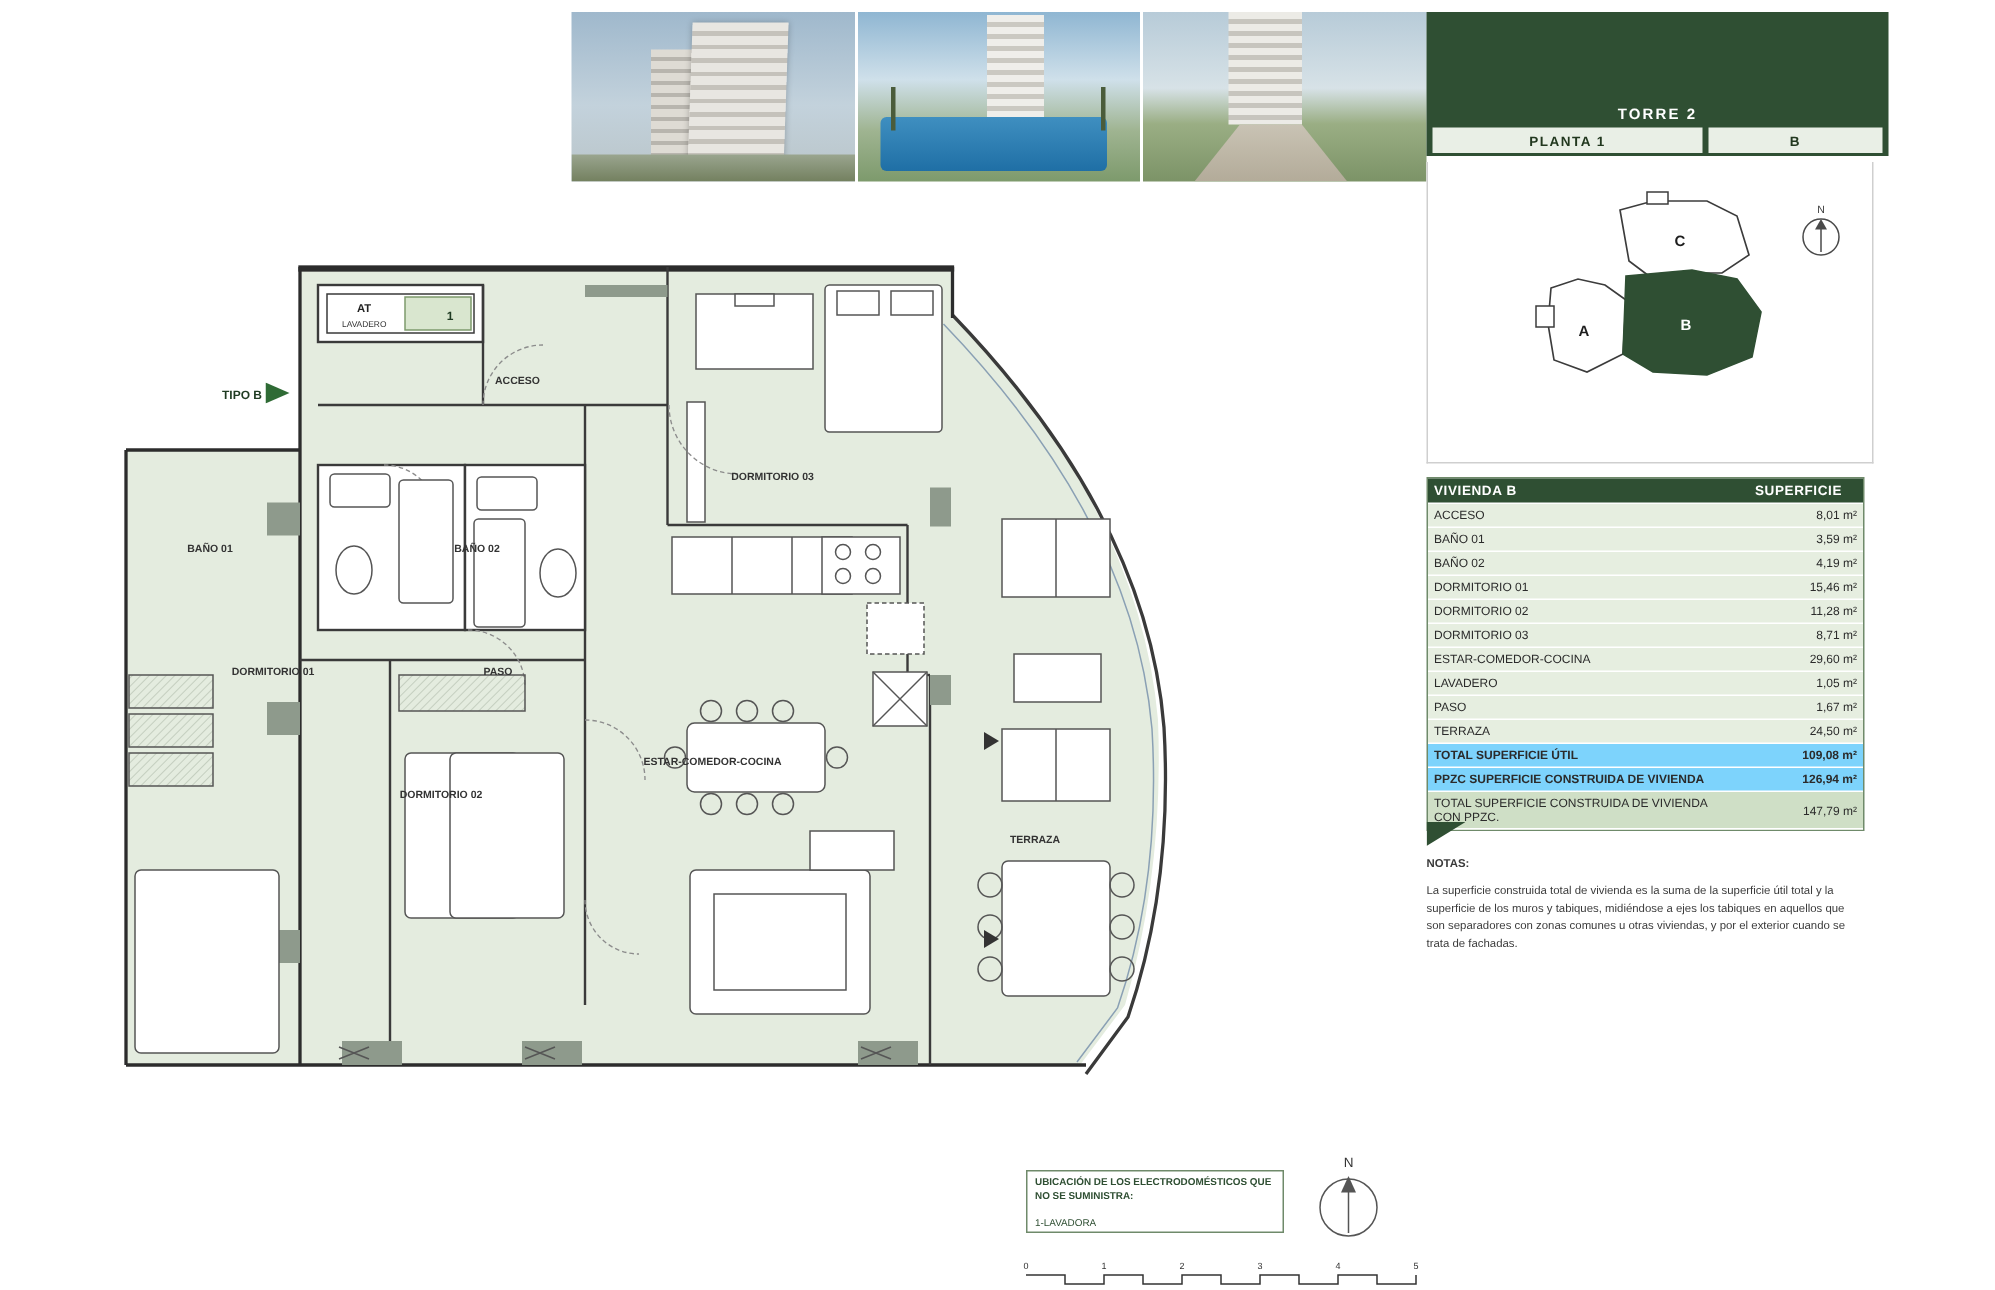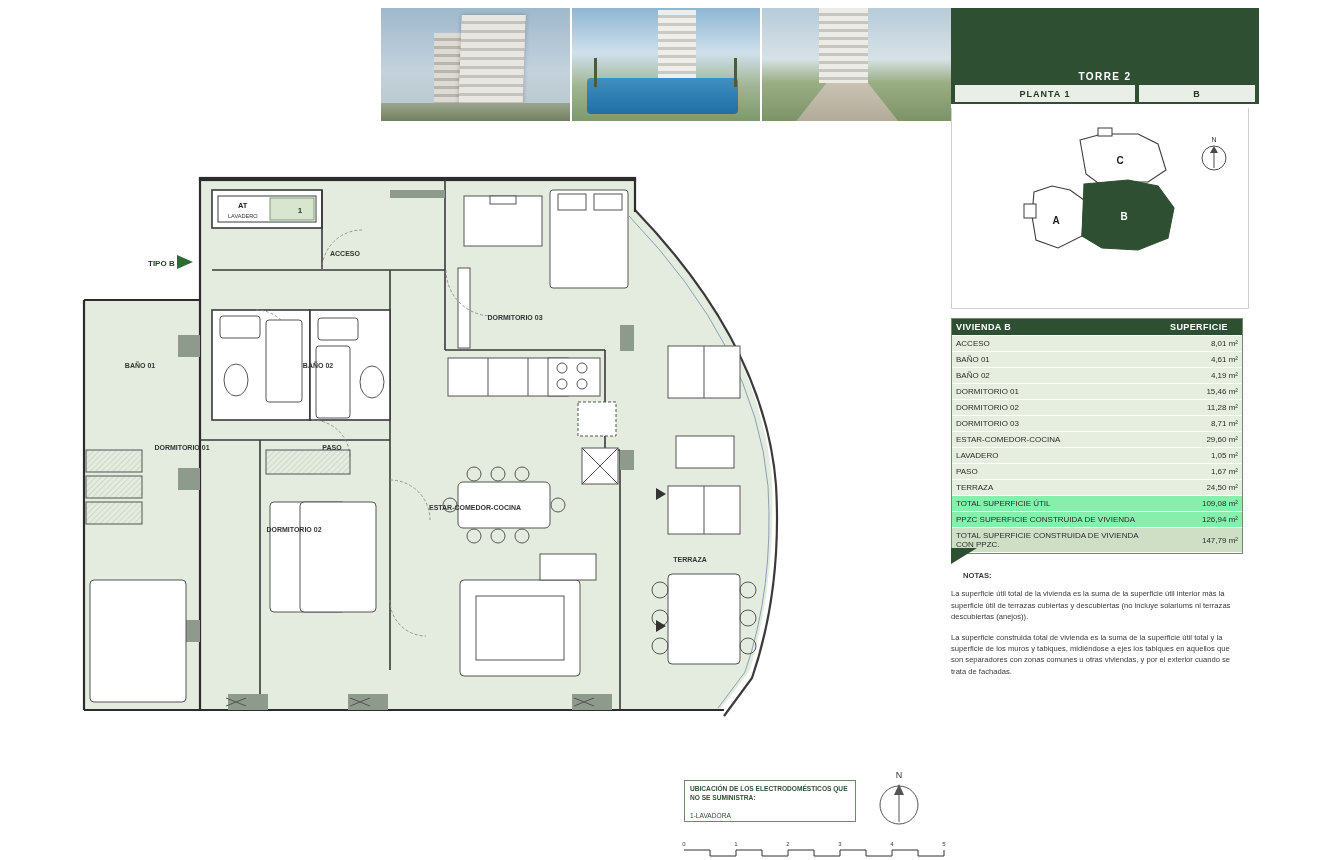--- a/index.html
+++ b/index.html
@@ -109,34 +109,34 @@
   #surface-table th, #surface-table td {
     padding: 3px 4px; border-bottom: 1px solid #ffffff;
   }
   #surface-table thead th {
     background: #2f4f33; color: #fff; text-align: left;
     font-size: 9px; letter-spacing: .4px;
   }
   #surface-table thead th.num { text-align: center; width: 78px; }
   #surface-table tbody td { background: #e6eee0; }
   #surface-table tbody td.num { text-align: right; }
-  #surface-table tr.total td { background: #86efac; font-weight: normal; }
+  #surface-table tr.total td { background: #7dd3fc; font-weight: bold; }
   #surface-table tr.total-strong td { background: #cfdfc6; }
 
   
   #notes-flag {
     left: 951px; top: 548px; width: 26px; height: 16px;
     background: #2f4f33;
     clip-path: polygon(0 0, 100% 0, 0 100%);
   }
   #notes {
     left: 951px; top: 570px; width: 292px;
     font-size: 7.6px; line-height: 1.5; color: #3a3a3a;
   }
-  #notes h4 { margin: 0 0 7px 12px; font-size: 7.6px; font-weight: bold; }
+  #notes h4 { margin: 0 0 7px 0; font-size: 7.6px; font-weight: bold; }
   #notes p { margin: 0 0 9px 0; }
 
   
   #legend-box {
     left: 684px; top: 780px; width: 172px; height: 42px;
     border: 1px solid #6f8a6a;
     background: #ffffff;
     font-size: 6.6px; color: #2f4f33; padding: 4px 5px;
     box-sizing: border-box; line-height: 1.35;
   }
@@ -216,21 +216,21 @@
         <th class="num">SUPERFICIE</th>
       </tr>
     </thead>
     <tbody>
       <tr>
           <td>ACCESO</td>
           <td class="num">8,01 m²</td>
         </tr>
       <tr>
           <td>BAÑO 01</td>
-          <td class="num">4,61 m²</td>
+          <td class="num">3,59 m²</td>
         </tr>
       <tr>
           <td>BAÑO 02</td>
           <td class="num">4,19 m²</td>
         </tr>
       <tr>
           <td>DORMITORIO 01</td>
           <td class="num">15,46 m²</td>
         </tr>
       <tr>
@@ -269,21 +269,20 @@
           <td>TOTAL SUPERFICIE CONSTRUIDA DE VIVIENDA CON PPZC.</td>
           <td class="num">147,79 m²</td>
         </tr>
     </tbody>
   </table>
 </div>
 
 <div class="abs" id="notes-flag"></div>
 <div class="abs" id="notes">
   <h4>NOTAS:</h4>
-  <p>La superficie útil total de la vivienda es la suma de la superficie útil interior más la superficie útil de terrazas cubiertas y descubiertas (no incluye solariums ni terrazas descubiertas (anejos)).</p>
   <p>La superficie construida total de vivienda es la suma de la superficie útil total y la superficie de los muros y tabiques, midiéndose a ejes los tabiques en aquellos que son separadores con zonas comunes u otras viviendas, y por el exterior cuando se trata de fachadas.</p>
 </div>
 
 <div class="abs" id="legend-box">
   <div class="lb-title">UBICACIÓN DE LOS ELECTRODOMÉSTICOS QUE NO SE SUMINISTRA:</div>
   <div class="lb-item">1-LAVADORA</div>
 </div>
 
 <div class="abs" id="compass-bottom">
   <svg width="54" height="62" viewBox="0 0 54 62" xmlns="http://www.w3.org/2000/svg">

